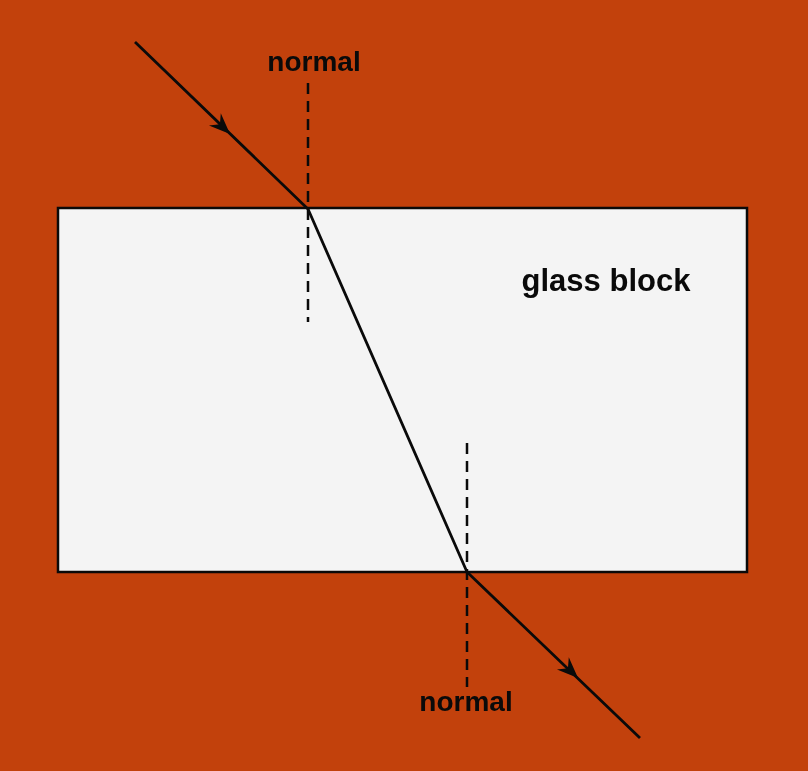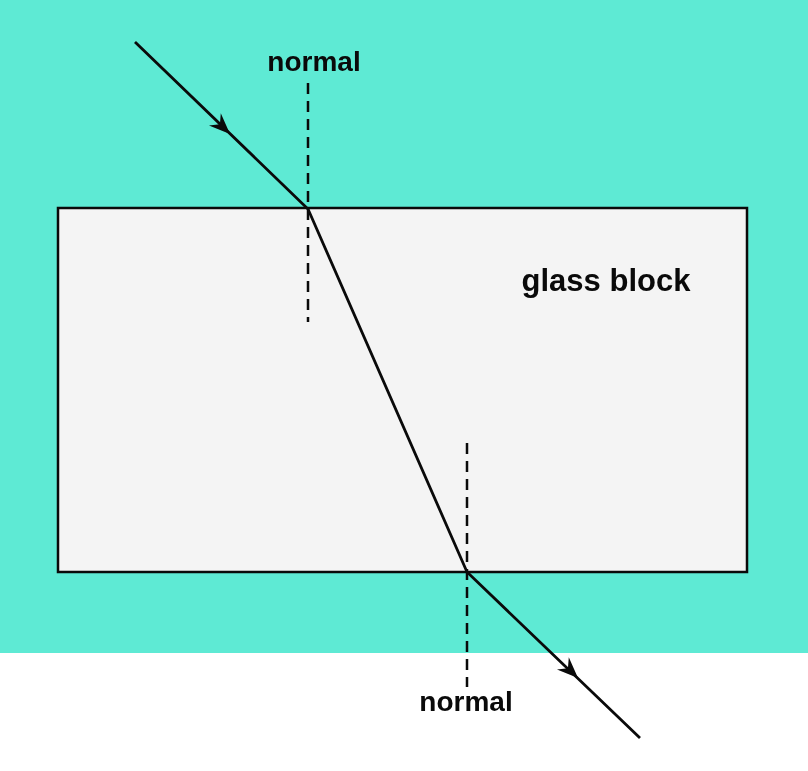--- a/index.html
+++ b/index.html
@@ -9,22 +9,22 @@
   body {
     width: 808px;
     height: 771px;
     background: #ffffff;
     font-family: "Liberation Sans", sans-serif;
     overflow: hidden;
   }
   .stage {
     position: relative;
     width: 808px;
-    height: 653px;
-    background: #5eead4;
+    height: 771px;
+    background: #c2410c;
   }
   .stage svg {
     position: absolute;
     left: 0;
     top: 0;
     display: block;
   }
   text.diagram-label {
     font-family: "Liberation Sans", sans-serif;
     font-weight: bold;

